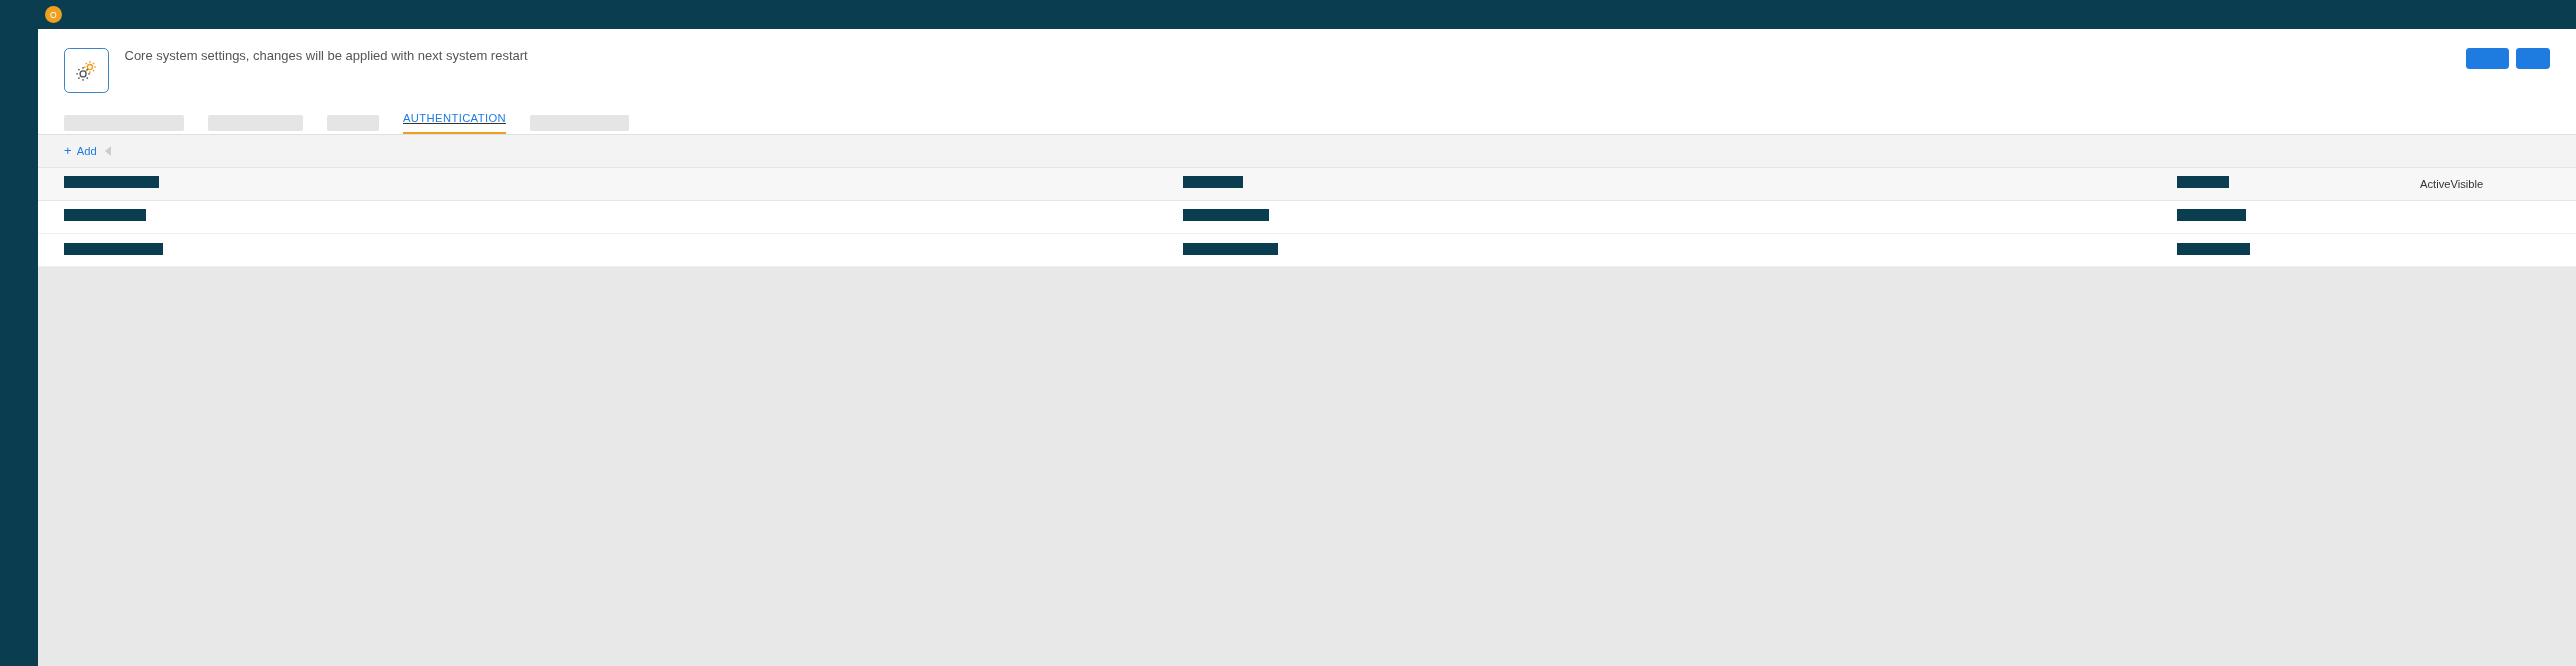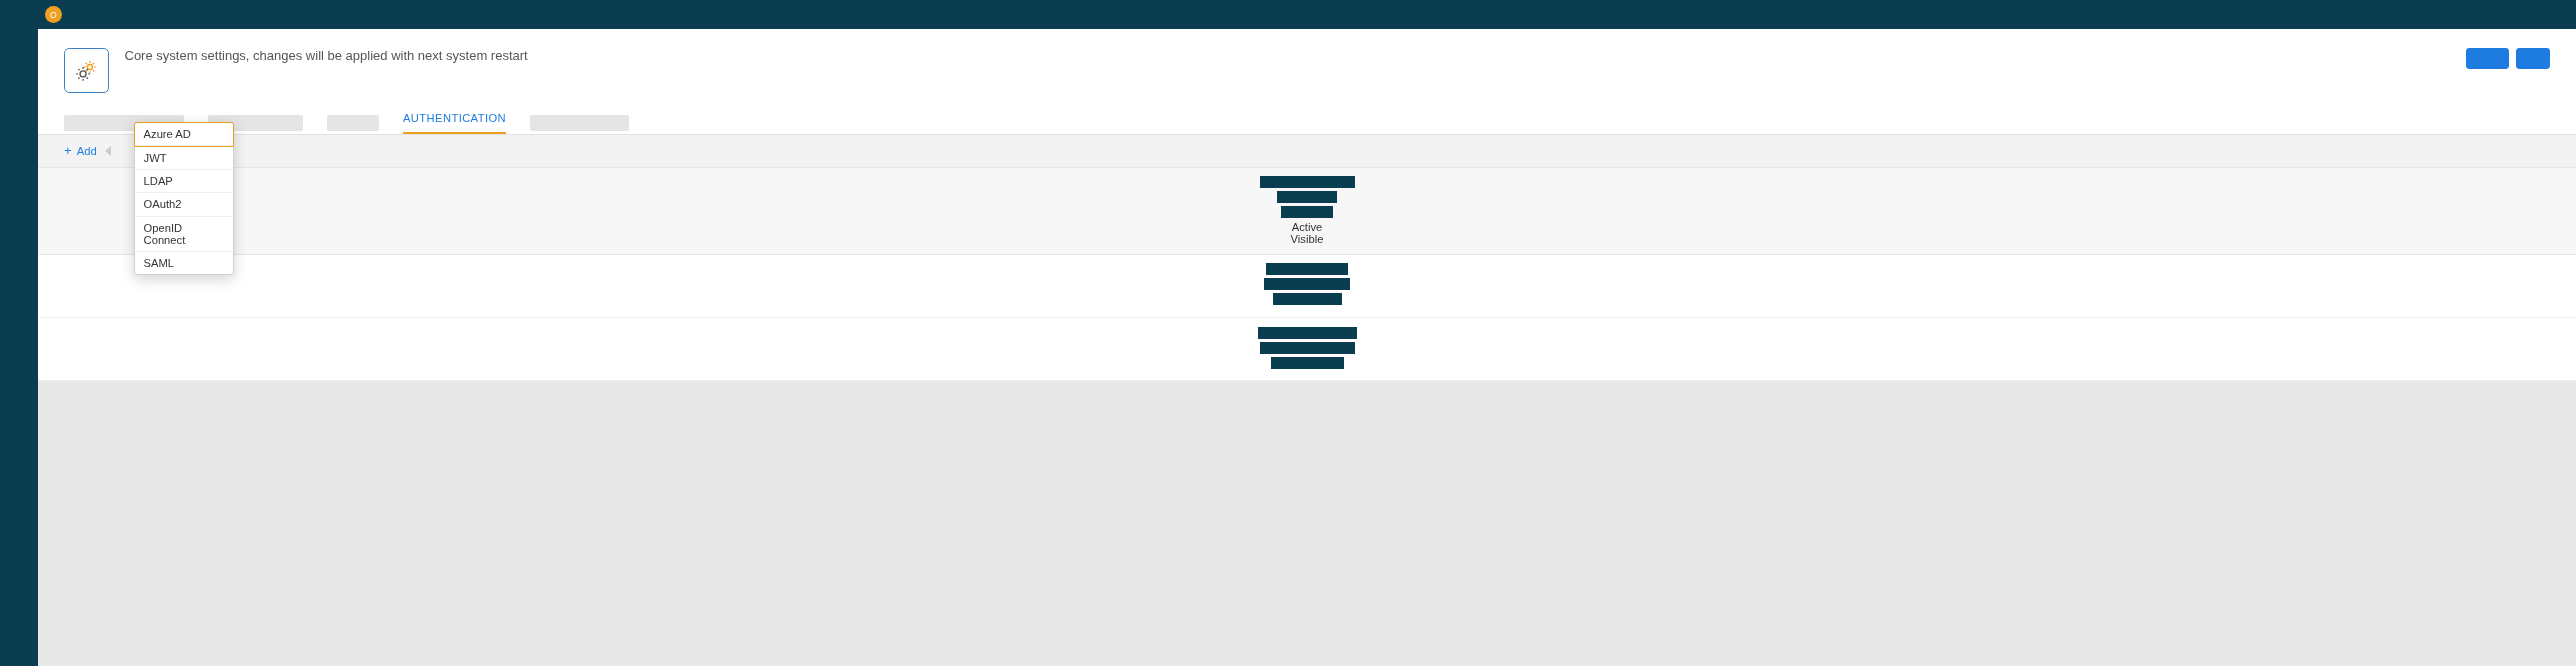--- a/index.html
+++ b/index.html
@@ -92,20 +92,21 @@
     border-radius: 3.4px;
     width: 43px;
     height: 20.6px;
   }
   .tabs-row {
     display: flex;
     align-items: center;
     padding: 10.3px 26px 0 26px;
     gap: 24px;
     border-bottom: 0.9px solid #e0e0e0;
+    text-decoration: underline;
   }
   .tab-placeholder {
     height: 15.5px;
     background: #e5e5e5;
     border-radius: 1.7px;
   }
   .tab-active {
     color: #1e7ce0;
     font-size: 11.2px;
     font-weight: 500;
@@ -142,21 +143,20 @@
     margin-left: 3.4px;
   }
   .data-grid {
     flex: 1;
     background: #e8e8e8;
   }
   .grid-header, .grid-row {
     display: flex;
     align-items: center;
     padding: 8.6px 26px;
-    flex-direction: column;
   }
   .grid-header {
     background: #f7f7f7;
     border-bottom: 0.9px solid #e5e5e5;
   }
   .grid-row {
     background: #fff;
     border-bottom: 0.9px solid #eee;
   }
   .col-a { flex: 0 0 45%; }
@@ -242,28 +242,20 @@
       </div>
 
       <div class="action-bar">
         <button class="add-btn">
           <span class="plus">+</span>
           <span>Add</span>
           <span class="triangle"></span>
         </button>
       </div>
 
-      <div class="dropdown">
-        <div class="dropdown-item selected">Azure AD</div>
-        <div class="dropdown-item">JWT</div>
-        <div class="dropdown-item">LDAP</div>
-        <div class="dropdown-item">OAuth2</div>
-        <div class="dropdown-item">OpenID Connect</div>
-        <div class="dropdown-item">SAML</div>
-      </div>
 
       <div class="data-grid">
         <div class="grid-header">
           <div class="col-a"><span class="redact" style="width:95px"></span></div>
           <div class="col-b"><span class="redact" style="width:60px"></span></div>
           <div class="col-c"><span class="redact" style="width:52px"></span></div>
           <div class="col-d">Active</div>
           <div class="col-e">Visible</div>
         </div>
         <div class="grid-row">

